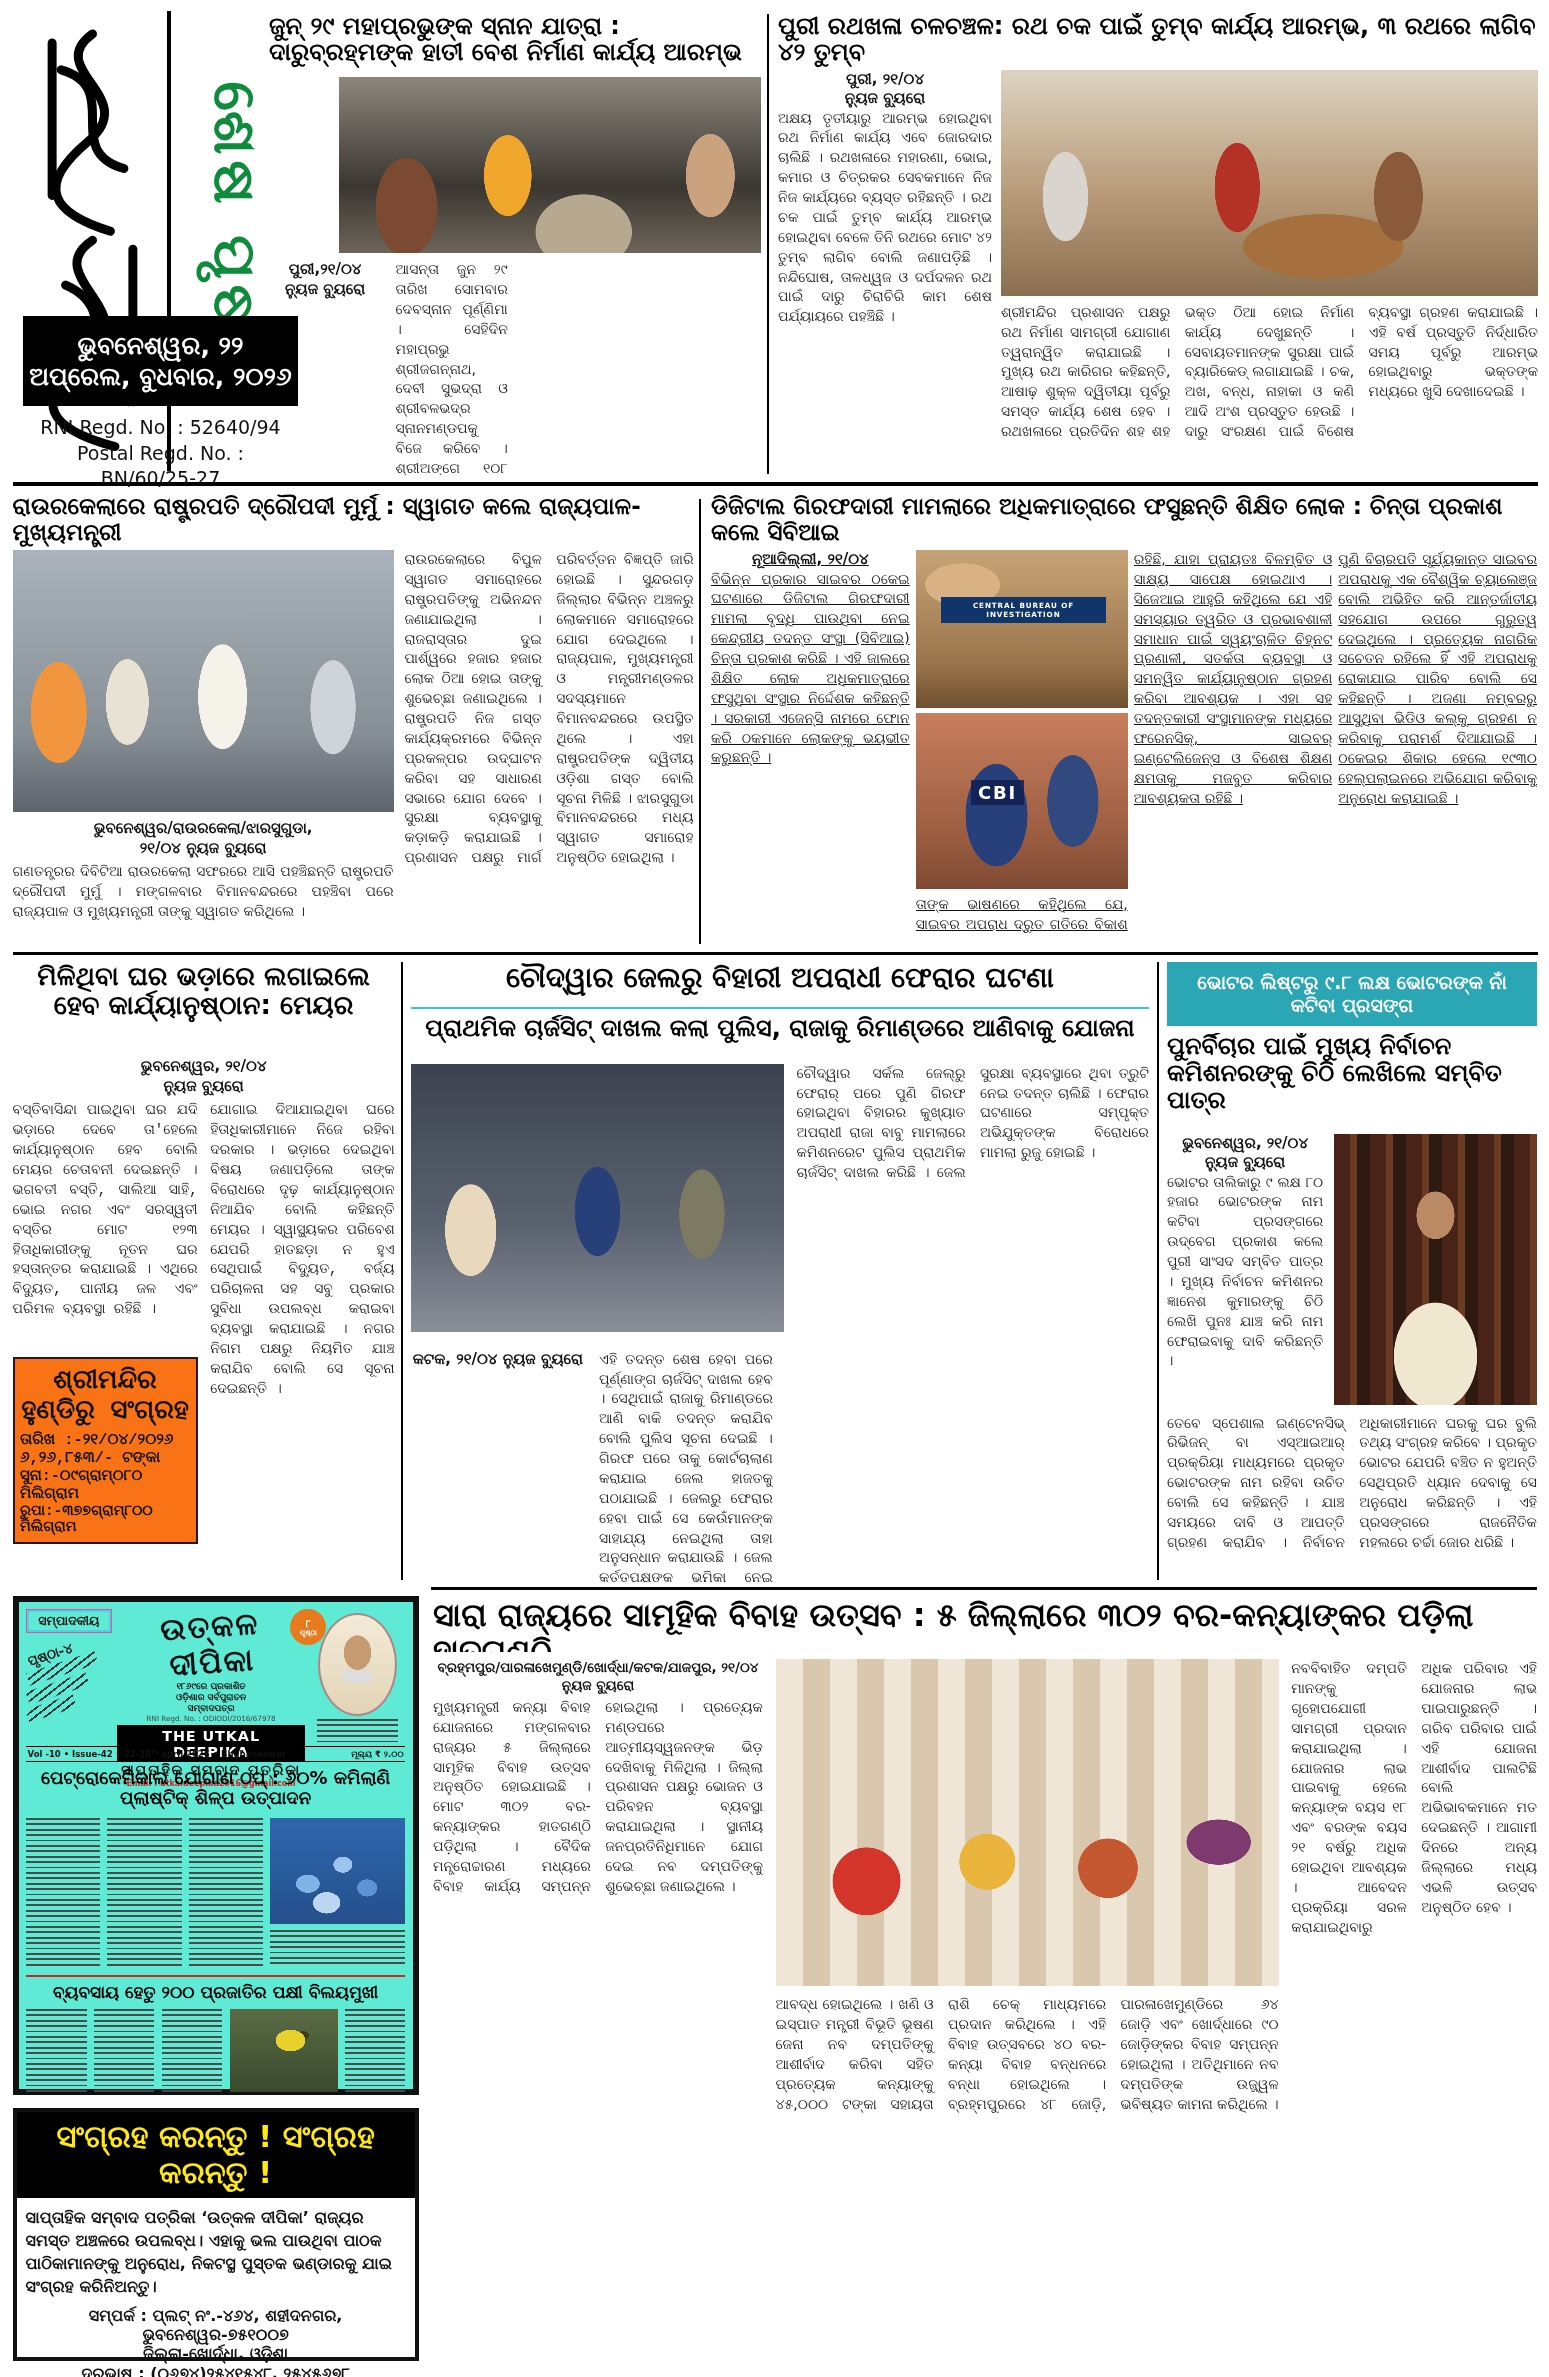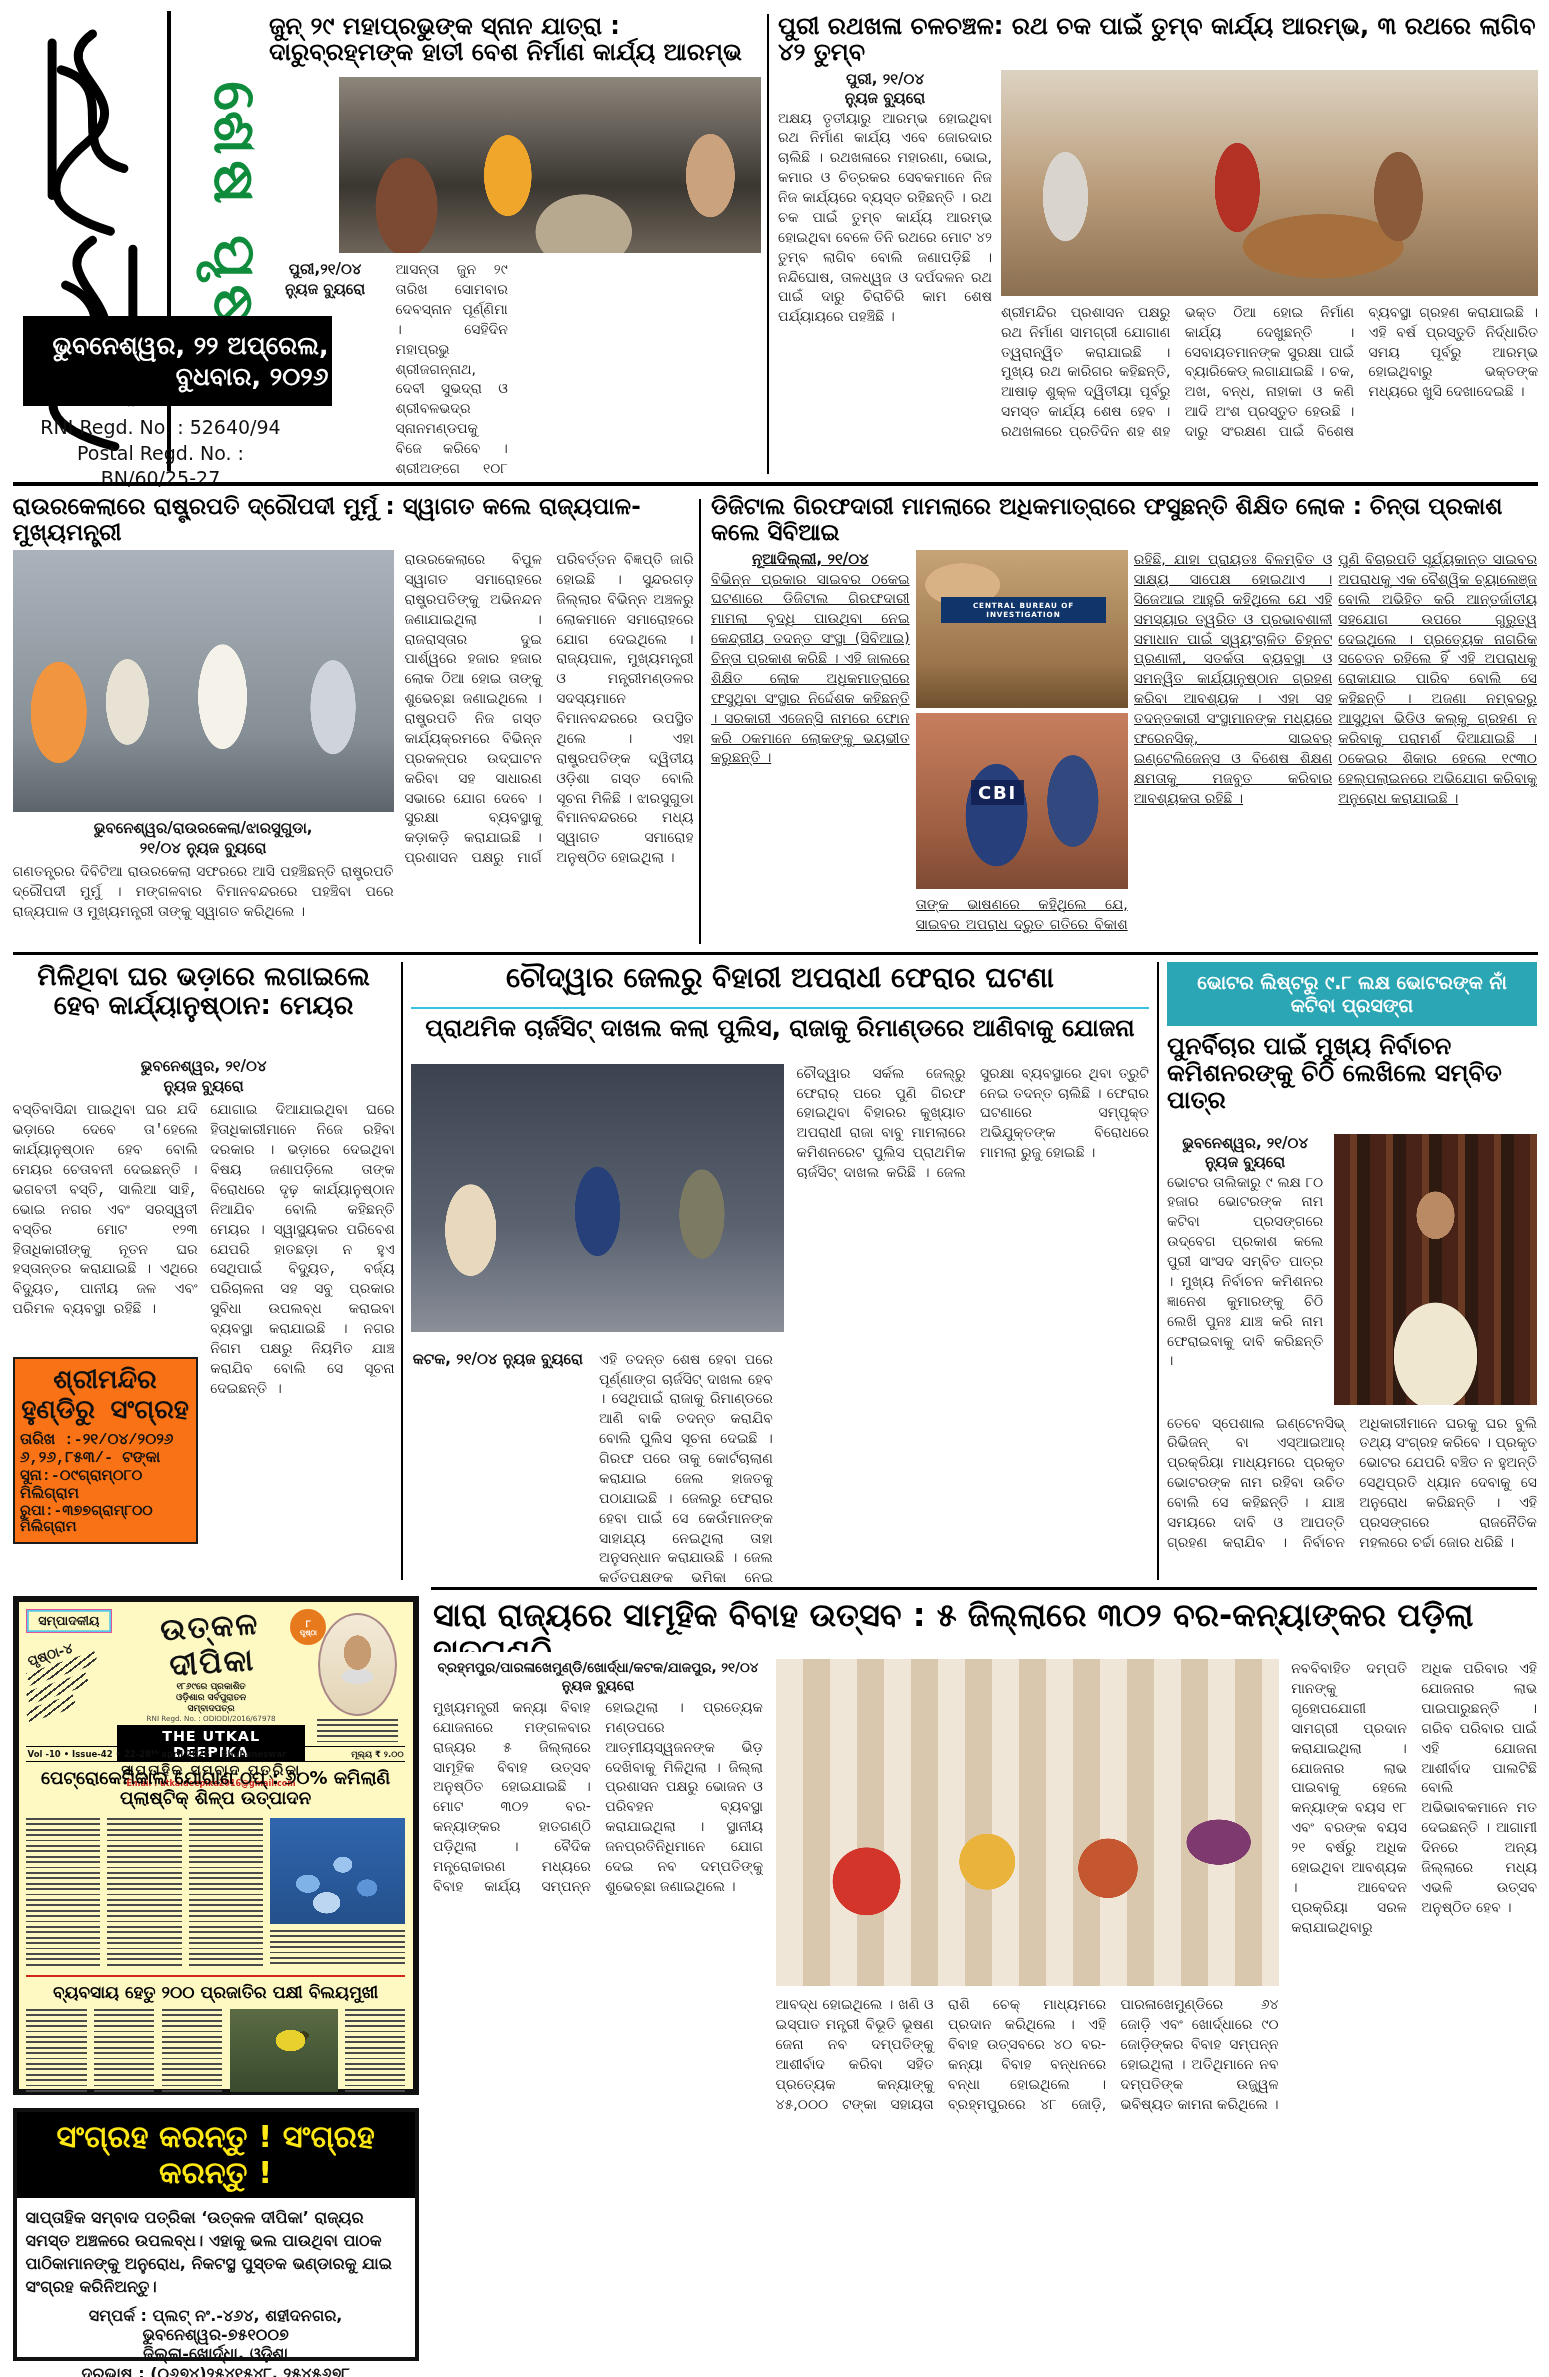--- a/index.html
+++ b/index.html
@@ -68,21 +68,21 @@
     linear-gradient(180deg,#5a6b44,#394a2e);}
   .sign-chip{position:absolute;left:12%;top:30%;width:76%;padding:3.6px 1.8px;background:#10356b;color:#fff;
     font-size:7.2px;font-weight:bold;text-align:center;letter-spacing:0.9px;line-height:1.3;}
   .vest-chip{position:absolute;left:26%;top:38%;padding:1.8px 7.2px;color:#fff;font-size:18px;font-weight:bold;
     letter-spacing:1.8px;background:rgba(16,30,80,.85);}
   .mini-lines{background:repeating-linear-gradient(#4a4a4a 0 1.8px,transparent 1.8px 5.4px);}
   .scribble{background:repeating-linear-gradient(-20deg,transparent 0 4.5px,#333 4.5px 6.3px);}
   .greenbox{border:2.7px solid #1c1c1c;background:#f97316;padding:7.2px 5.4px;text-align:center;}
   .kicker{background:#2aa6b5;color:#fff;font-weight:bold;text-align:center;}
   .blackbox{background:#000;color:#fff;}
-  .adborder{border:6.3px solid #111;background:#fef9c3;}
+  .adborder{border:6.3px solid #111;background:#5eead4;}
 </style>
 </head>
 <body>
 
 <div class="page">
 
   <div class="abs" style="left:25px;top:16px;width:135px;height:453px;">
     <svg width="135" height="453" viewBox="0 0 150 505">
       <g fill="none" stroke="#000" stroke-width="10" stroke-linecap="round">
         <path d="M75 20 C 20 60, 130 90, 70 140 S 30 220, 95 240"></path>
@@ -92,21 +92,21 @@
         <path d="M30 30 L 30 200"></path>
         <path d="M120 260 L 120 430"></path>
       </g>
     </svg>
   </div>
   <div class="abs vr" style="left:167px;top:10.8px;height:460px;width:3.6px;"></div>
   <div class="abs" style="left:176px;top:7.2px;width:93px;height:460px;">
     <div class="abs" style="width:460px;height:93px;left:-183px;top:183px;transform:rotate(90deg);
          color:#0e8c3c;font-weight:bold;font-size:59px;text-align:center;letter-spacing:5.4px;white-space:nowrap;">ଶେଷ ପୃଷ୍ଠା</div>
   </div>
-  <div class="abs blackbox" style="left:23px;top:316px;width:309px;height:90px;display:flex;align-items:center;justify-content:center;text-align:right;font-weight:bold;font-size:25px;line-height:1.25;padding:3.6px;box-sizing:border-box;">ଭୁବନେଶ୍ୱର, ୨୨ ଅପ୍ରେଲ, ବୁଧବାର, ୨୦୨୬</div>
+  <div class="abs blackbox" style="left:23px;top:316px;width:275px;height:90px;display:flex;align-items:center;justify-content:center;text-align:center;font-weight:bold;font-size:25px;line-height:1.25;padding:3.6px;box-sizing:border-box;">ଭୁବନେଶ୍ୱର, ୨୨ ଅପ୍ରେଲ, ବୁଧବାର, ୨୦୨୬</div>
   <div class="abs" style="left:23px;top:415px;width:275px;text-align:center;font-size:19px;line-height:1.35;">
     <div>RNI Regd. No. : 52640/94</div>
     <div>Postal Regd. No. :</div>
     <div>BN/60/25-27</div>
   </div>
 
   <div class="abs" style="left:269px;top:12.6px;width:492px;">
     <div class="hl" style="font-size:24px;height:59px;overflow:hidden;">ଜୁନ୍ ୨୯ ମହାପ୍ରଭୁଙ୍କ ସ୍ନାନ ଯାତ୍ରା : ଦାରୁବ୍ରହ୍ମଙ୍କ ହାତୀ ବେଶ ନିର୍ମାଣ କାର୍ଯ୍ୟ ଆରମ୍ଭ</div>
     <div class="photo ph-temple" style="margin-left:70px;width:422px;height:176px;margin-top:5.4px;"></div>
     <div style="margin-top:7.2px;height:215px;overflow:hidden;" class="c4">

